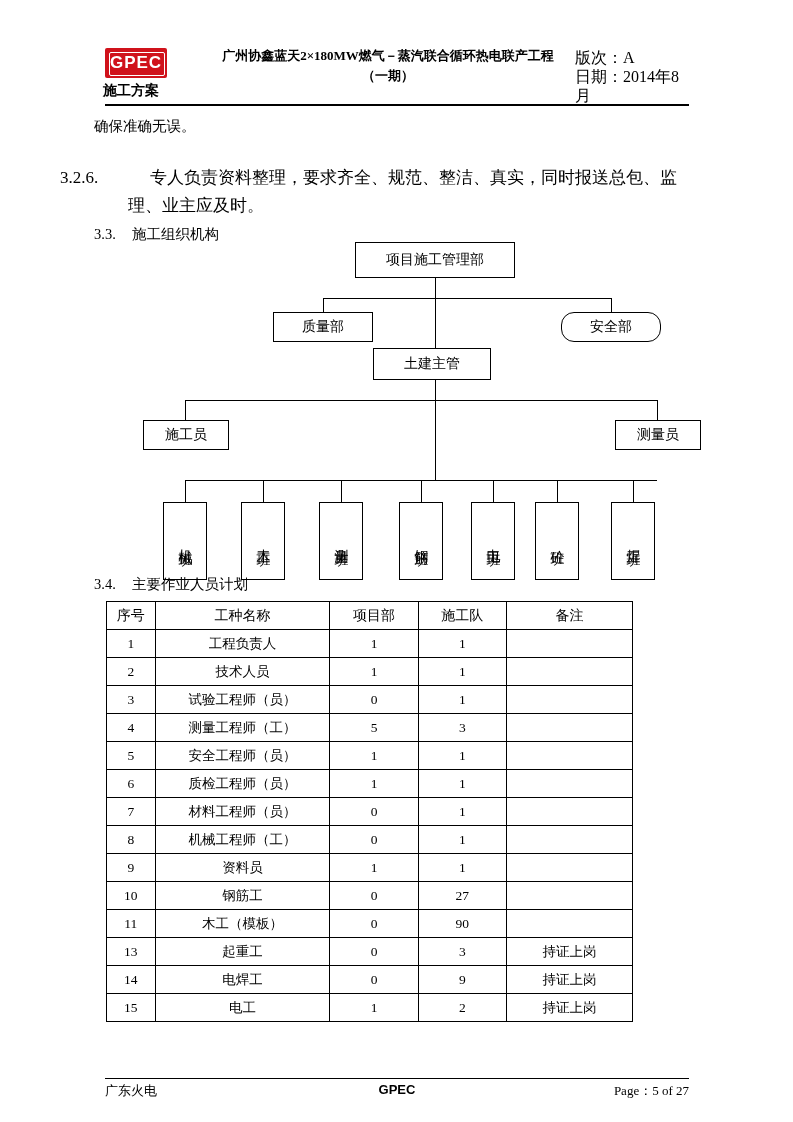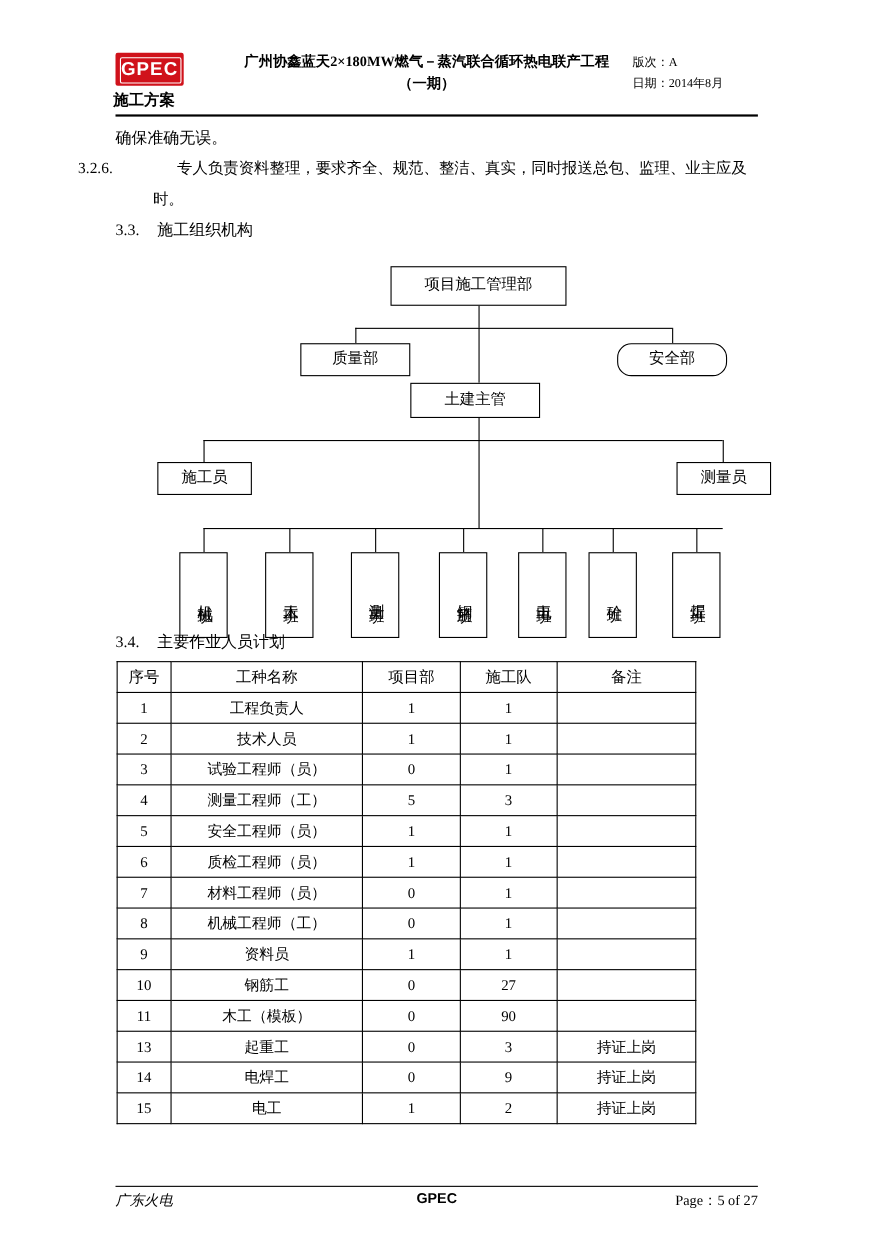--- a/index.html
+++ b/index.html
@@ -75,46 +75,47 @@
     width: 350px;
     text-align: center;
     font-size: 13px;
     font-weight: bold;
     line-height: 20px;
   }
   .header-meta {
     position: absolute;
     left: 470px;
     top: 4px;
-    font-size: 11px;
+    font-size: 16px;
     line-height: 19px;
   }
   .header-rule {
     position: absolute;
     left: 105px;
     top: 104px;
     width: 584px;
     border-top: 2px solid #000;
   }
 
   
   .content {
     position: absolute;
-    left: 105px;
+    left: 94px;
     top: 112px;
     width: 584px;
   }
   .line {
     font-size: 14.5px;
     line-height: 28px;
     white-space: nowrap;
   }
   .para {
-    font-size: 14px;
+    font-size: 17px;
     line-height: 28px;
+    margin-top: 24px;
   }
   .indent-num {
     display: inline-block;
     width: 56px;
   }
   .hang {
     padding-left: 34px;
     text-indent: -34px;
   }
   .sec-title {
@@ -193,21 +194,21 @@
     border-top: 1px solid #000;
   }
   .footer {
     position: absolute;
     left: 105px;
     top: 1082px;
     width: 584px;
     height: 22px;
     font-size: 13px;
   }
-  .footer .left { position: absolute; left: 0; top: 0; font-style: italic; }
+  .footer .left { position: absolute; left: 0; top: 0; }
   .footer .center { position: absolute; left: 0; top: 0; width: 584px; text-align: center; font-family: "Liberation Sans", sans-serif; font-weight: bold; font-size: 13px;}
   .footer .right { position: absolute; right: 0; top: 0; }
 </style>
 </head>
 <body>
 
 <div class="page">
 
   <div class="header">
     <div class="logo-box">

